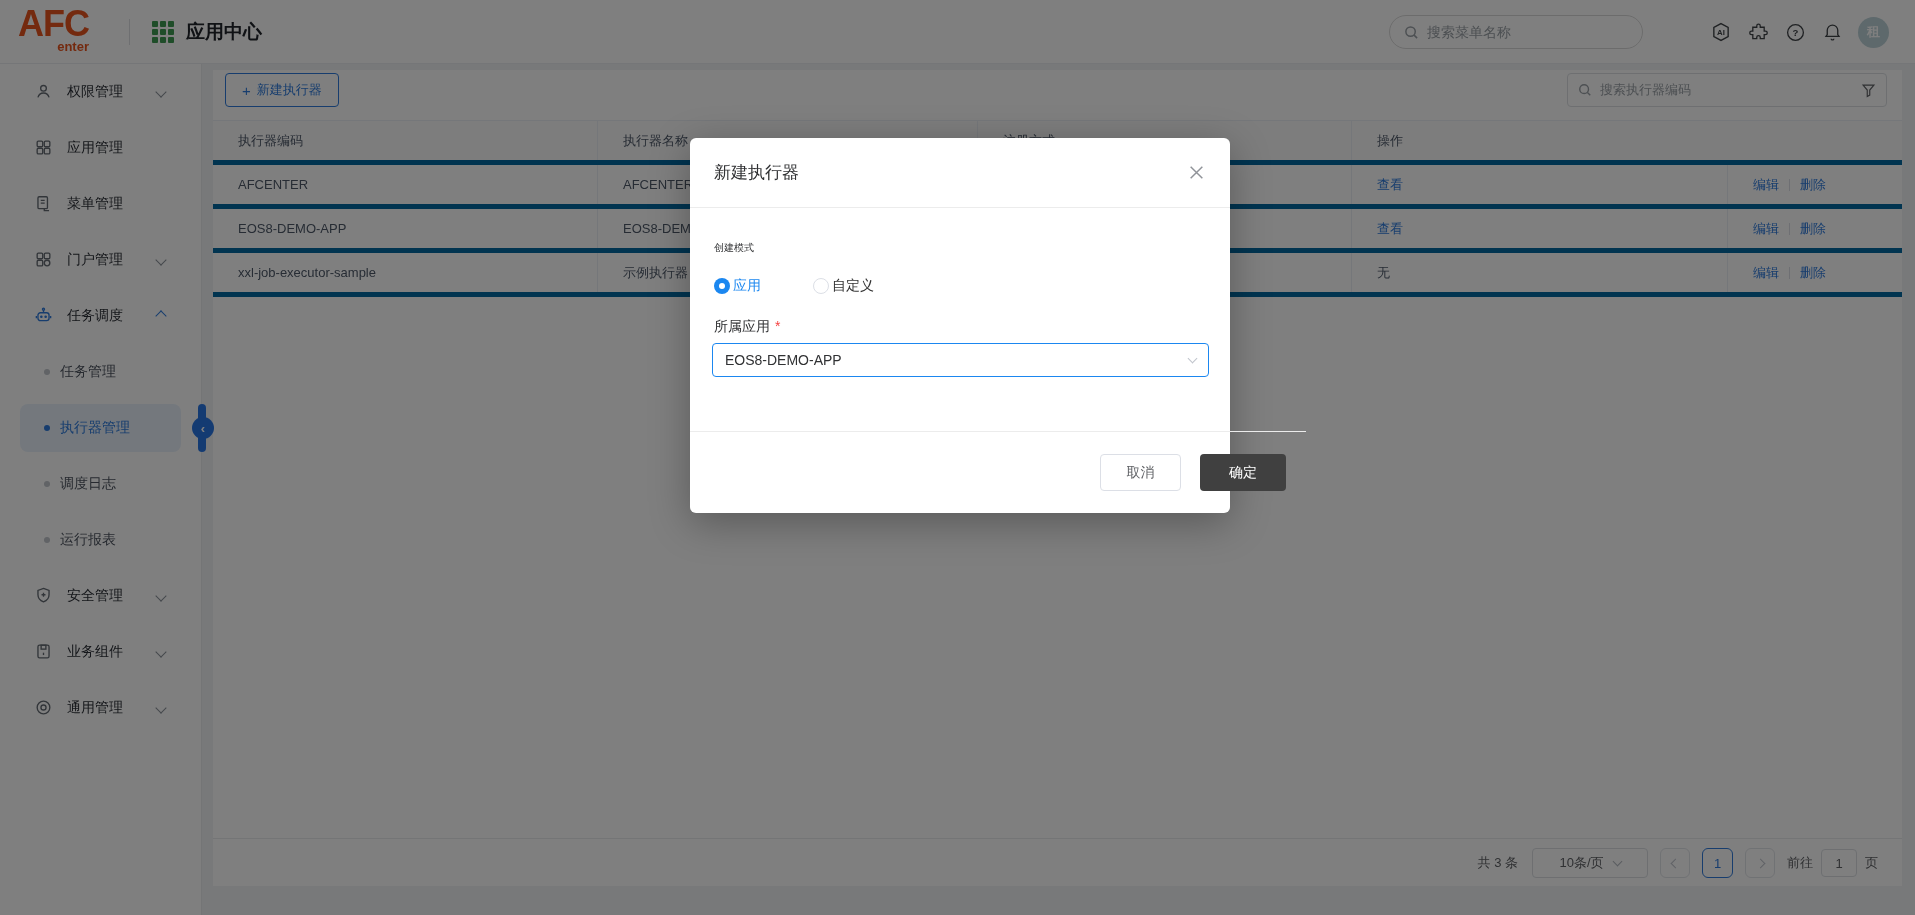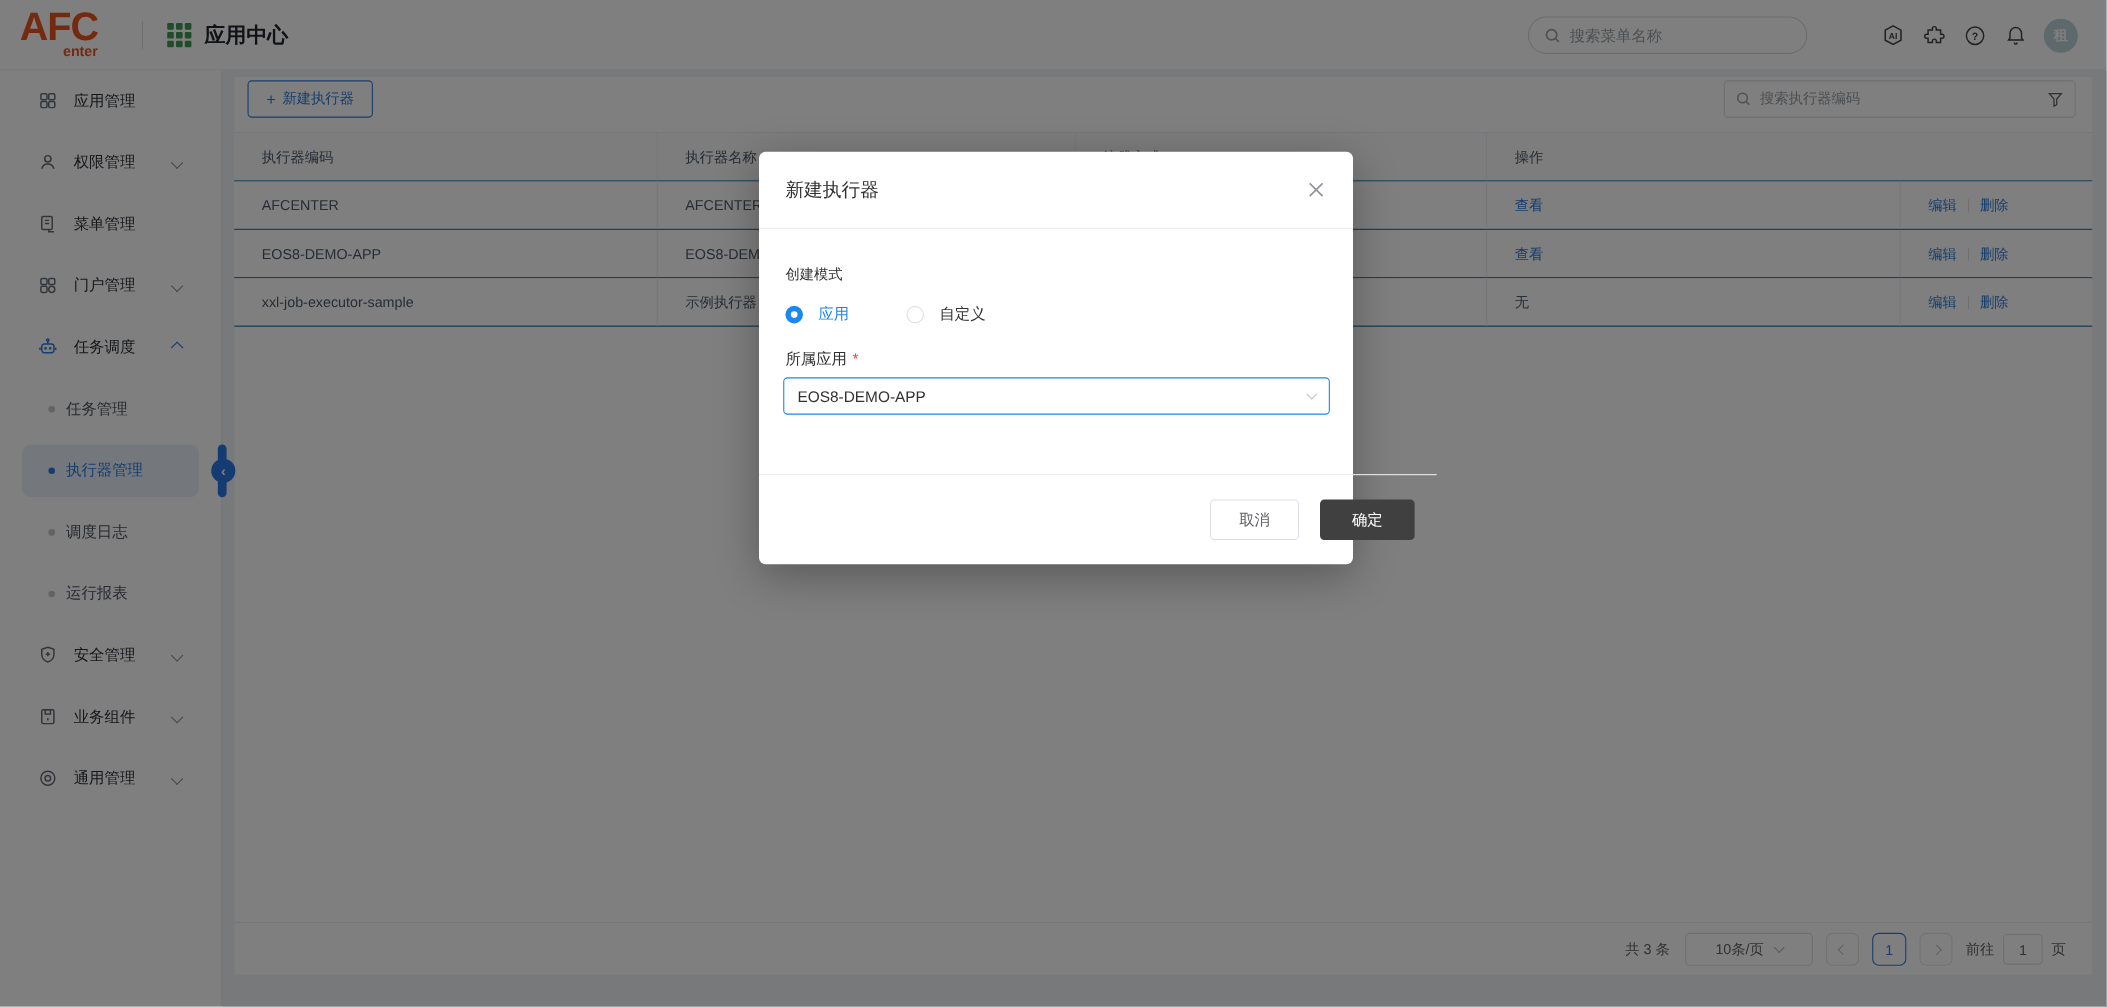--- a/index.html
+++ b/index.html
@@ -53,21 +53,21 @@
              border-radius:4px; background:#fff; color:#2f7bdc; font-size:13px; display:flex; align-items:center;
              gap:6px; cursor:pointer; }
   .btn-new .plus { font-size:15px; line-height:1; }
   .tbl-search { position:absolute; right:15px; top:3px; width:320px; height:34px; border:1px solid #dcdfe3;
                 border-radius:4px; display:flex; align-items:center; padding:0 10px; background:#fff; }
   .tbl-search input { border:none; outline:none; font-size:13px; color:#333; flex:1; margin-left:8px; background:transparent;font-family:Liberation Serif, serif; }
   .tbl-search input::placeholder { color:#9aa0a6; }
   .funnel { color:#606266; }
 
   .table { position:absolute; left:0; top:50px; width:1689px; border-top:1px solid #ebeef5; font-size:13px; }
-  .t-row { display:flex; height:44px; border-bottom:1px solid #0369a1; align-items:stretch; background:#fff; }
+  .t-row { display:flex; height:44px; border-bottom:5px solid #0369a1; align-items:stretch; background:#fff; }
   .t-row.head { background:#fafafa; color:#4e5969; font-weight:500; }
   .t-cell { display:flex; align-items:center; padding-left:25px; border-right:1px solid #ebeef5; color:#4e5969; overflow:hidden; white-space:nowrap; }
   .c1{width:385px;} .c2{width:380px;} .c3{width:374px;} .c4{width:376px;} .c5{width:174px; border-right:none;}
   a.lnk { color:#2f7bdc; text-decoration:none; cursor:pointer; }
   .op-div { width:1px; height:12px; background:#dcdfe6; margin:0 10px; }
 
   
   .pag-divider { position:absolute; left:0; top:768px; width:1689px; height:1px; background:#e8eaed; }
   .pagination { position:absolute; right:24px; top:777px; height:32px; display:flex; align-items:center;
                 font-size:13px; color:#606266; gap:12px; }
@@ -88,28 +88,28 @@
 
   
   .overlay { position:absolute; inset:0; background:rgba(0,0,0,0.5); z-index:10; }
   .modal { position:absolute; left:690px; top:138px; width:540px; height:375px; background:#fff; border-radius:6px;
            box-shadow:0 10px 40px rgba(0,0,0,0.3); z-index:20; }
   .modal-header { height:70px; border-bottom:1px solid #ececec; display:flex; align-items:center;
                   justify-content:space-between; padding:0 24px; }
   .modal-title { font-size:17px; color:#303133; }
   .modal-close { width:20px; height:20px; color:#909399; cursor:pointer; display:flex; align-items:center; justify-content:center; }
   .modal-body { padding:0 24px; position:relative; }
-  .fld-label { position:absolute; left:24px; font-size:13px; color:#303133; }
+  .fld-label { position:absolute; left:24px; font-size:10px; color:#303133; }
   .mode-label { top:33px; }
   .radio-row { position:absolute; left:24px; top:69px; display:flex; align-items:center; }
   .radio { width:16px; height:16px; border-radius:50%; display:inline-flex; align-items:center; justify-content:center; }
   .radio.sel { background:#1b87f0; }
   .radio.sel i { width:6px; height:6px; border-radius:50%; background:#fff; }
   .radio.unsel { background:#fff; border:1px solid #dcdfe6; }
-  .radio-lbl { font-size:14px; margin-left:14px; }
+  .radio-lbl { font-size:14px; margin-left:3px; }
   .radio-lbl.sel { color:#1b87f0; }
   .radio-lbl.unsel { color:#333; }
   .radio-group { display:flex; align-items:center; cursor:pointer; }
   .radio-group + .radio-group { margin-left:52px; }
   .app-label-row { position:absolute; left:24px; top:110px; font-size:14px; color:#303133; }
   .req { color:#f53f3f; margin-left:5px; }
   .select { position:absolute; left:22px; top:135px; width:497px; height:34px; border:1px solid #1b87f0;
             border-radius:4px; display:flex; align-items:center; padding:0 12px; cursor:pointer; background:#fff; }
   .select .val { font-size:14px; color:#303133; flex:1; }
   .select .chev { border-color:#c0c4cc; width:7px; height:7px; margin-top:-3px; }
@@ -177,38 +177,38 @@
     </span>
     <span class="avatar">租</span>
   </div>
 </div>
 
 <div class="sidebar">
 
   <div class="side-item">
     <span class="sicon">
       <svg width="19" height="19" viewBox="0 0 24 24" fill="none" stroke="currentColor" stroke-width="1.7">
+        <circle cx="12" cy="8" r="3.6"></circle>
+          <path d="M5 19.5c1.1-4 4-5.6 7-5.6s5.9 1.6 7 5.6"></path>
+      </svg>
+    </span>
+    <span>权限管理</span>
+    <span class="chev down"></span>
+  </div>
+
+  <div class="side-item">
+    <span class="sicon">
+      <svg width="19" height="19" viewBox="0 0 24 24" fill="none" stroke="currentColor" stroke-width="1.7">
         <rect x="4" y="4" width="7" height="7" rx="1.5"></rect>
           <rect x="13" y="4" width="7" height="7" rx="1.5"></rect>
         <rect x="4" y="13" width="7" height="7" rx="1.5"></rect>
           <rect x="13" y="13" width="7" height="7" rx="1.5"></rect>
       </svg>
     </span>
     <span>应用管理</span>
-  </div>
-
-  <div class="side-item">
-    <span class="sicon">
-      <svg width="19" height="19" viewBox="0 0 24 24" fill="none" stroke="currentColor" stroke-width="1.7">
-        <circle cx="12" cy="8" r="3.6"></circle>
-          <path d="M5 19.5c1.1-4 4-5.6 7-5.6s5.9 1.6 7 5.6"></path>
-      </svg>
-    </span>
-    <span>权限管理</span>
-    <span class="chev down"></span>
   </div>
 
   <div class="side-item">
     <span class="sicon">
       <svg width="19" height="19" viewBox="0 0 24 24" fill="none" stroke="currentColor" stroke-width="1.7">
         <rect x="5" y="3.5" width="12" height="15" rx="1.5"></rect>
           <path d="M8.5 8h5M8.5 11.5h5"></path>
         <path d="M13 18.5v2.5h6"></path>
       </svg>
     </span>

